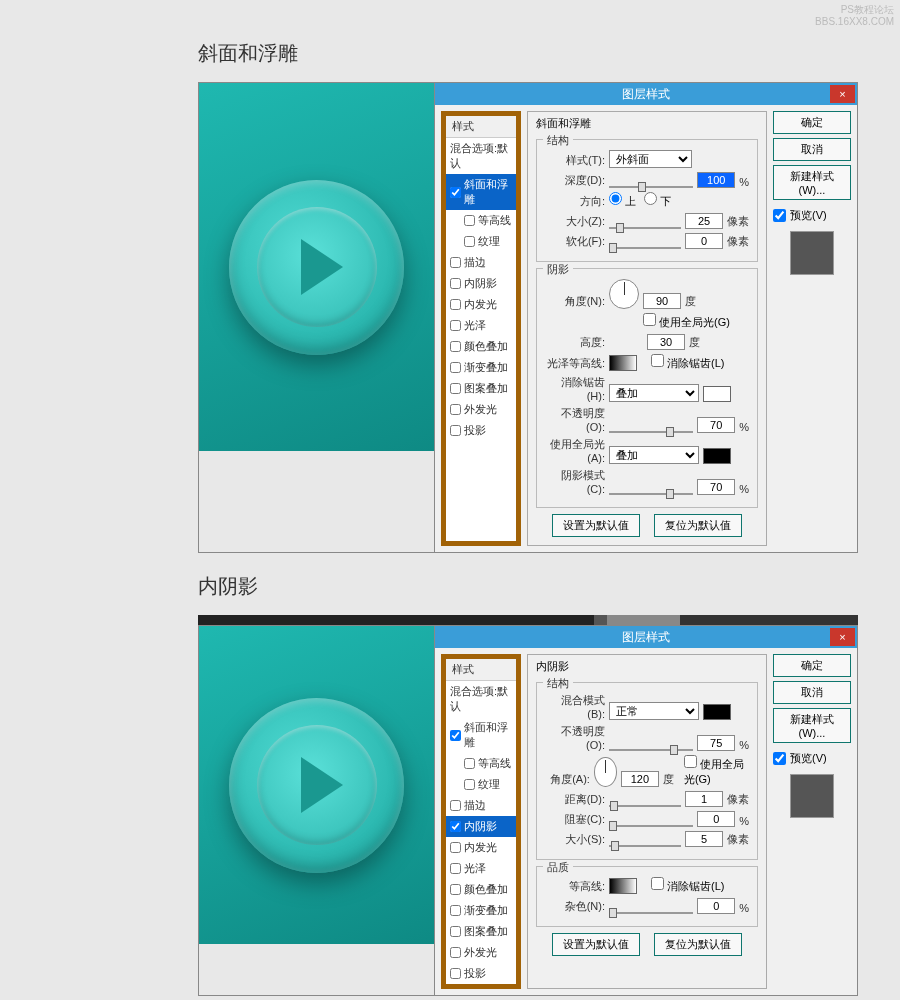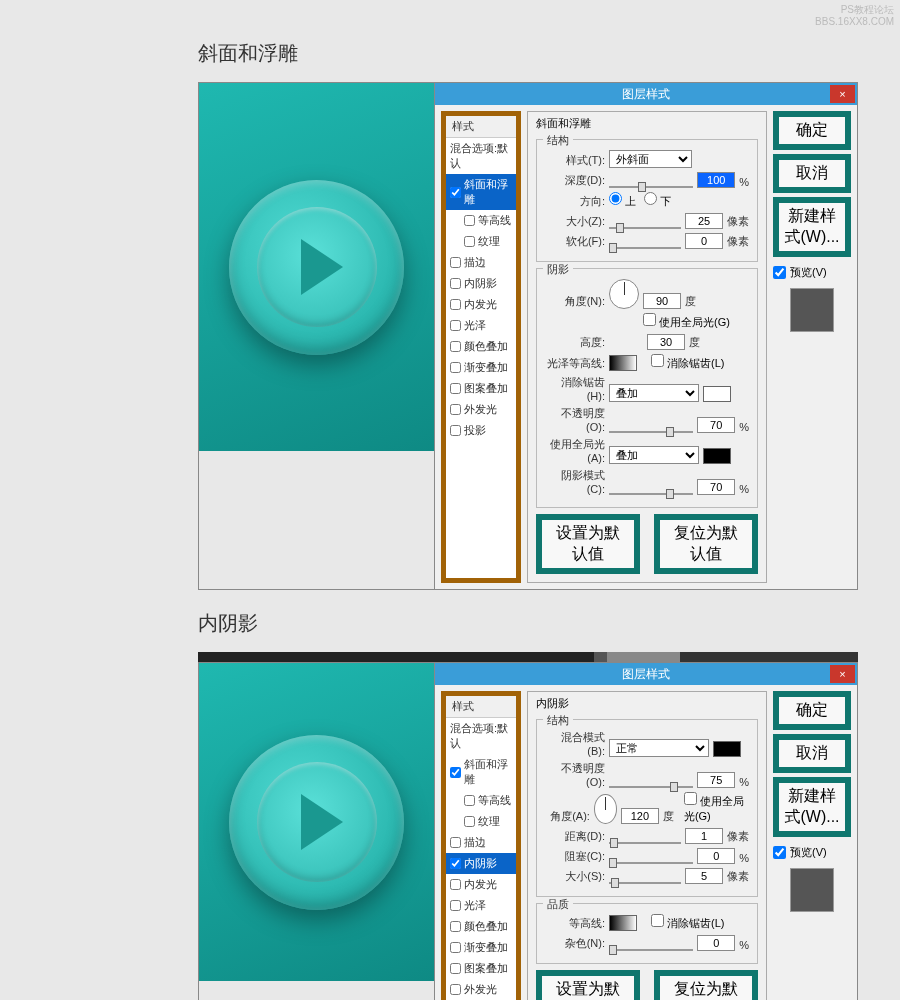--- a/index.html
+++ b/index.html
@@ -33,24 +33,24 @@
 .num-input { width: 38px; height: 16px; border: 1px solid #888; background: #fff; text-align: center; font-size: 11px; }
 .unit { color: #333; }
 .radio-grp { display: flex; gap: 8px; align-items: center; }
 .swatch { width: 28px; height: 16px; border: 1px solid #666; display: inline-block; }
 .swatch.black { background: #000; }
 .swatch.white { background: #fff; }
 .swatch.grad { background: linear-gradient(90deg, #000, #fff); }
 .angle-widget { width: 30px; height: 30px; border: 1px solid #888; border-radius: 50%; background: #fff; position: relative; }
 .angle-widget::after { content: ''; position: absolute; width: 1px; height: 13px; background: #333; left: 50%; top: 2px; transform-origin: bottom; }
 .buttons-col { width: 78px; display: flex; flex-direction: column; gap: 4px; }
-.btn { border: 6px solid #0f766e; background: #f8f8f8; padding: 3px 4px; font-size: 16px; text-align: center; cursor: pointer; }
+.btn { border: 1px solid #0f766e; background: #f8f8f8; padding: 3px 4px; font-size: 11px; text-align: center; cursor: pointer; }
 .chk-row { display: flex; align-items: center; gap: 4px; font-size: 11px; margin-top: 4px; }
 .preview-thumb { width: 44px; height: 44px; background: #555; border: 1px solid #999; margin: 4px auto 0; }
-.bottom-btns { display: flex; gap: 14px; margin-top: 6px; }
+.bottom-btns { display: flex; gap: 14px; justify-content: center; margin-top: 6px; }
 .bottom-btns .btn { padding: 3px 10px; }
 .watermark-top { position: absolute; top: 4px; right: 6px; color: #bbb; font-size: 10px; text-align: right; line-height: 1.2; }
 .watermark-bot { text-align: right; padding: 12px 40px 6px 0; }
 .edit-strip { height: 10px; background: linear-gradient(90deg, #222 0%, #222 60%, #555 60%, #555 62%, #888 62%, #888 73%, #333 73%, #333 100%); margin-left: 198px; width: 660px; }
 </style>
 </head>
 <body>
 
 <div class="page">
   <div class="watermark-top">
@@ -310,21 +310,21 @@
         </div>
 
         <div class="settings-col">
           <div class="fieldset" style="border:none;padding:0 0 2px 0;">
             <span style="font-size:11px;">内阴影</span>
           </div>
           <div class="fieldset">
             <span class="fieldset-title">结构</span>
             <div class="row">
                 <span class="lbl">混合模式(B):</span>
-                <select class="sel" style="width:100px"><option>正常</option></select>
+                <select class="sel" style="width:90px"><option>正常</option></select>
                 <span class="swatch black"></span>
               </div>
             <div class="row">
                 <span class="lbl">不透明度(O):</span>
                 <div class="slider-track">
                   <div class="slider-thumb" style="left:73%"></div>
                 </div>
                 <input class="num-input" value="75" style="">
                 <span class="unit">%</span>
               </div>

